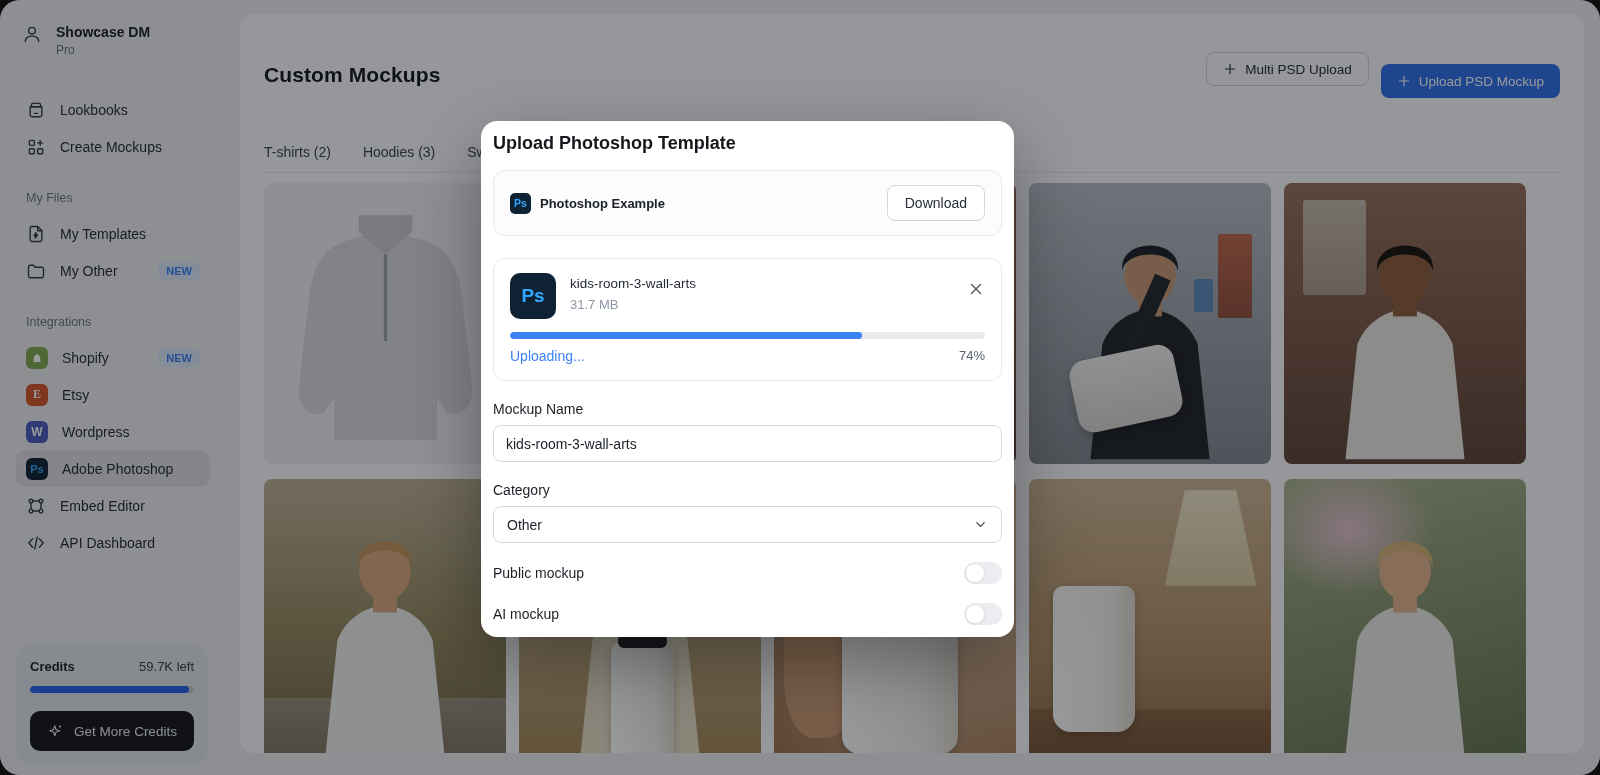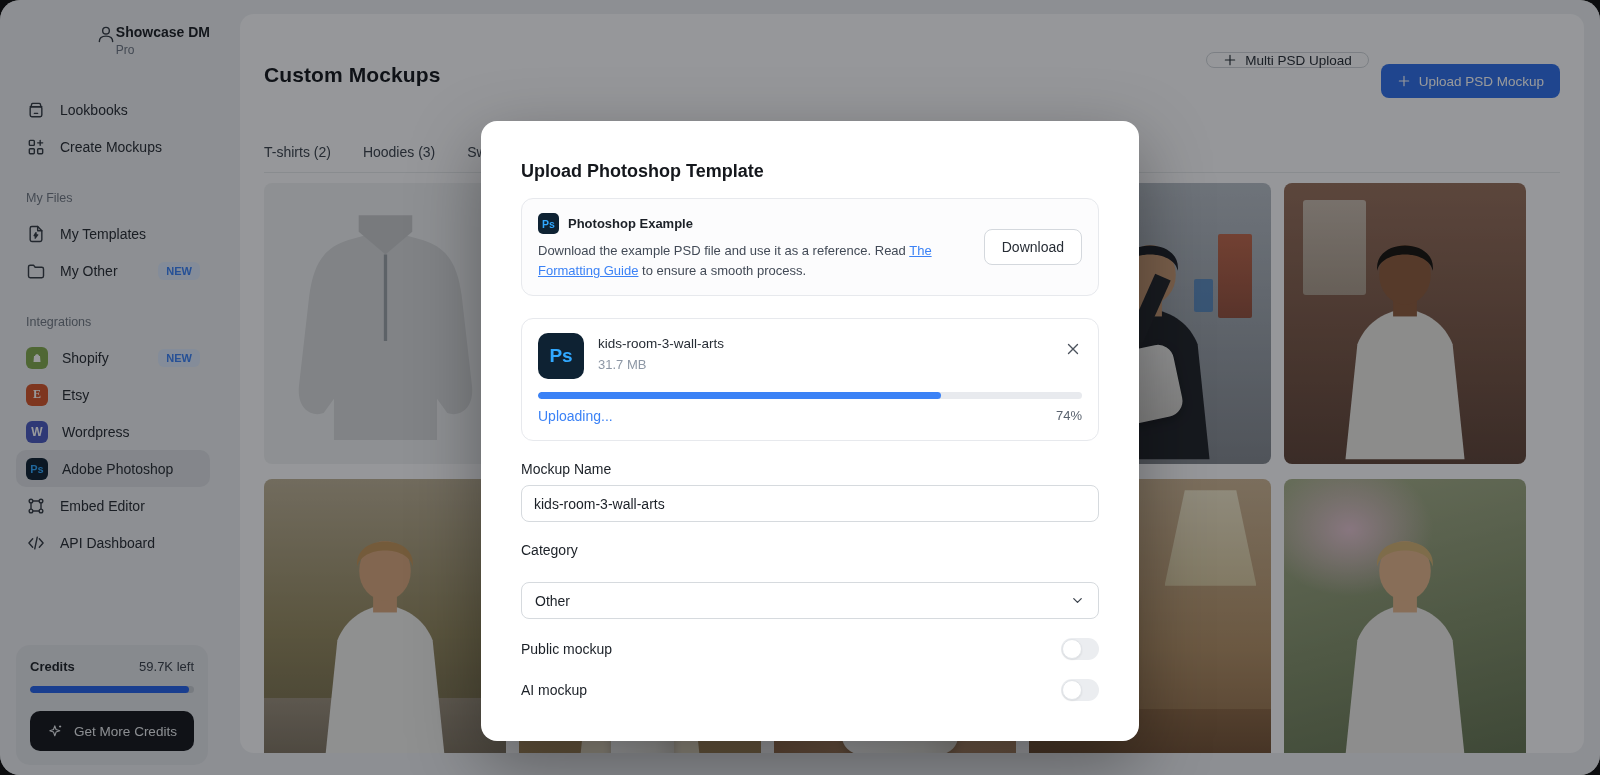--- a/index.html
+++ b/index.html
@@ -3,21 +3,21 @@
 <meta charset="utf-8">
 <style>
   * { margin:0; padding:0; box-sizing:border-box; }
   html,body { width:1600px; height:775px; }
   body { background:#0c0d0f; font-family:"Liberation Sans","DejaVu Sans",sans-serif; overflow:hidden; }
 
   .app { position:absolute; inset:0; border-radius:20px; overflow:hidden; background:#eceef1; }
 
   
   .sidebar { position:absolute; left:0; top:0; bottom:0; width:226px; padding:24px 16px; }
-  .workspace { display:flex; align-items:flex-start; gap:0; padding-left:6px;justify-content:flex-end; }
+  .workspace { display:flex; align-items:flex-start; gap:14px; padding-left:6px; }
   .workspace .ws-meta .ws-name { font-size:14px; font-weight:700; color:#1a1e24; }
   .workspace .ws-meta .ws-plan { font-size:12px; color:#6d7683; margin-top:3px; }
   .nav { margin-top:34px; }
   .nav-item { display:flex; align-items:center; gap:14px; height:37px; padding:0 10px; border-radius:10px; color:#272c33; font-size:14px; cursor:pointer; }
   .nav-item.active { background:#dcdfe3; }
   .nav-item .grow { flex:1; }
   .section-label { font-size:12.5px; color:#707883; margin:26px 0 10px 10px; }
   .badge-new { font-size:11px; font-weight:600; color:#3b82f6; background:#dce9fb; border-radius:6px; padding:3px 8px; }
   .appicon { width:22px; height:22px; border-radius:6px; display:flex; align-items:center; justify-content:center; font-weight:700; color:#fff; font-size:12px; flex:0 0 22px; }
   .ai-shopify { background:#82aa4e; }
@@ -32,21 +32,21 @@
   .credits-row .c-left { font-size:13px; color:#39404a; }
   .credits-bar { height:7px; border-radius:4px; background:#c6cbd1; margin-top:12px; overflow:hidden; }
   .credits-fill { height:100%; background:#2563eb; border-radius:4px; }
   .credits-btn { margin-top:18px; width:100%; height:40px; background:#15181d; color:#e9ebee; border:none; border-radius:10px; font-size:13.5px; display:flex; align-items:center; justify-content:center; gap:10px; cursor:pointer; font-family:inherit; }
 
   
   .main { position:absolute; left:240px; top:14px; right:16px; bottom:22px; background:#fbfcfd; border-radius:14px; overflow:hidden; }
   .main-header { display:flex; align-items:center; justify-content:space-between; padding:38px 24px 0 24px; }
   .page-title { font-size:21px; font-weight:800; color:#14171c; letter-spacing:.1px; }
   .header-actions { display:flex; gap:12px; }
-  .btn-ghost { display:flex; align-items:center; gap:8px; height:16px; padding:0 16px; border:1px solid #cfd3d8; border-radius:8px; background:transparent; color:#272d35; font-size:13.5px; cursor:pointer; font-family:inherit; }
+  .btn-ghost { display:flex; align-items:center; gap:8px; height:34px; padding:0 16px; border:1px solid #cfd3d8; border-radius:8px; background:transparent; color:#272d35; font-size:13.5px; cursor:pointer; font-family:inherit; }
   .btn-primary { display:flex; align-items:center; gap:8px; height:34px; padding:0 16px; border:none; border-radius:8px; background:#2f6fe8; color:#fff; font-size:13.5px; cursor:pointer; font-family:inherit;margin-top:12px; }
   .tabs { display:flex; gap:32px; padding:0 24px; margin-top:46px; }
   .tab { font-size:14px; color:#3c434d; padding-bottom:12px; cursor:pointer; white-space:nowrap; }
   .tabs-divider { height:1px; background:#e6e8eb; margin:0 24px; }
 
   .grid { position:absolute; left:24px; top:169px; display:grid; grid-template-columns:repeat(5,242px); grid-auto-rows:281px; gap:15px 13px; }
   .card { border-radius:8px; overflow:hidden; position:relative; cursor:pointer; }
   .person { position:absolute; bottom:-6px; left:50%; transform:translateX(-50%); width:82%; height:92%; }
   .garment { position:absolute; inset:8% 6%; width:88%; height:88%; }
 
@@ -66,21 +66,21 @@
   .lamp { position:absolute; top:4%; right:6%; width:38%; height:34%; background:linear-gradient(180deg,#efe5c8,#d9c9a0); clip-path:polygon(22% 0, 78% 0, 100% 100%, 0 100%); }
   .wood { position:absolute; bottom:0; left:0; right:0; height:18%; background:linear-gradient(180deg,#8a6644,#6f4f33); }
   .ph-blossom { background:linear-gradient(165deg,#a9b28d 0%,#82906a 55%,#647352 100%); }
   .blossom { position:absolute; top:-6%; left:-8%; width:70%; height:48%; background:radial-gradient(ellipse at center,#e3c3cf 0%,rgba(227,195,207,0) 70%); }
   .cup { position:absolute; background:linear-gradient(90deg,#ffffff 0%,#f1efe9 70%,#ddd9d0 100%); border-radius:10px 10px 18px 18px; box-shadow:0 3px 8px rgba(0,0,0,.2); }
   .cup-lid { position:absolute; background:#1d1f22; border-radius:6px; }
   .hand { position:absolute; background:#c99972; border-radius:40%; }
 
   
   .dim { position:absolute; inset:0; background:rgba(10,12,16,.42); z-index:40; }
-  .modal { position:absolute; left:481px; top:121px; width:658px; z-index:50; background:#ffffff; border-radius:16px; box-shadow:0 24px 70px rgba(0,0,0,.35); padding:40px; }
+  .modal { position:absolute; left:481px; top:121px; width:533px; z-index:50; background:#ffffff; border-radius:16px; box-shadow:0 24px 70px rgba(0,0,0,.35); padding:12px; }
   .modal-title { font-size:18px; font-weight:800; color:#14171c; }
 
   .example-card { margin-top:16px; border:1px solid #e7e9ed; background:#fcfcfd; border-radius:12px; padding:14px 16px; display:flex; align-items:center; justify-content:space-between; gap:16px; }
   .ex-head { display:flex; align-items:center; gap:9px; }
   .ps-mini { width:21px; height:21px; border-radius:5px; background:#0e2233; color:#31a8ff; font-size:10.5px; font-weight:700; display:flex; align-items:center; justify-content:center; }
   .ex-title { font-size:13px; font-weight:700; color:#1b2027; }
   .ex-desc { font-size:13px; color:#424a56; line-height:1.55; margin-top:7px; max-width:430px; }
   .ex-desc a { color:#3b82f6; text-decoration:underline; cursor:pointer; }
   .btn-download { border:1px solid #d4d8dd; background:#fff; border-radius:8px; padding:9px 17px; font-size:14px; color:#272d35; cursor:pointer; font-family:inherit; white-space:nowrap; }
 
@@ -92,21 +92,21 @@
   .up-size { font-size:13px; color:#8d97a5; margin-top:6px; }
   .up-close { width:18px; height:18px; color:#4b525c; cursor:pointer; margin-top:7px; }
   .progress-track { margin-top:13px; height:7px; border-radius:4px; background:#e8eaee; overflow:hidden; }
   .progress-fill { height:100%; background:#3b82f6; border-radius:4px; }
   .up-foot { display:flex; justify-content:space-between; margin-top:9px; }
   .up-status { font-size:14px; color:#3b82f6; }
   .up-pct { font-size:13px; color:#59626e; }
 
   .f-label { font-size:14px; color:#1b2027; margin-top:20px; }
   .f-input { margin-top:8px; width:100%; height:37px; border:1px solid #d6dade; border-radius:8px; padding:0 12px; font-size:14px; color:#1b2027; font-family:inherit; background:#fff; }
-  .f-select { margin-top:24px; width:100%; height:37px; border:1px solid #d6dade; border-radius:8px; padding:0 13px; display:flex; align-items:center; justify-content:space-between; cursor:pointer; }
+  .f-select { margin-top:8px; width:100%; height:37px; border:1px solid #d6dade; border-radius:8px; padding:0 13px; display:flex; align-items:center; justify-content:space-between; cursor:pointer; }
   .f-select .sel-val { font-size:14px; color:#1b2027; }
   .toggle-row { display:flex; align-items:center; justify-content:space-between; margin-top:19px; }
   .toggle-row .t-label { font-size:14px; color:#1b2027; }
   .switch { width:38px; height:22px; border-radius:11px; background:#ebedf0; position:relative; cursor:pointer; }
   .switch .knob { position:absolute; left:1px; top:1px; width:20px; height:20px; border-radius:50%; background:#fff; border:1px solid #e1e4e8; box-shadow:0 1px 2px rgba(0,0,0,.08); }
 </style>
 </head>
 <body>
 
 <svg width="0" height="0" style="position:absolute">
@@ -321,21 +321,20 @@
 
   <div class="modal">
     <div class="modal-title">Upload Photoshop Template</div>
 
     <div class="example-card">
       <div>
         <div class="ex-head">
           <span class="ps-mini">Ps</span>
           <span class="ex-title">Photoshop Example</span>
         </div>
-        <div class="ex-desc"><span>Download the example PSD file and use it as a reference. Read</span> <a>The Formatting Guide</a><span> to ensure a smooth process.</span></div>
       </div>
       <button class="btn-download">Download</button>
     </div>
 
     <div class="upload-card">
       <div class="up-head">
         <span class="ps-big">Ps</span>
         <div class="up-meta">
           <div class="up-name">kids-room-3-wall-arts</div>
           <div class="up-size">31.7 MB</div>

